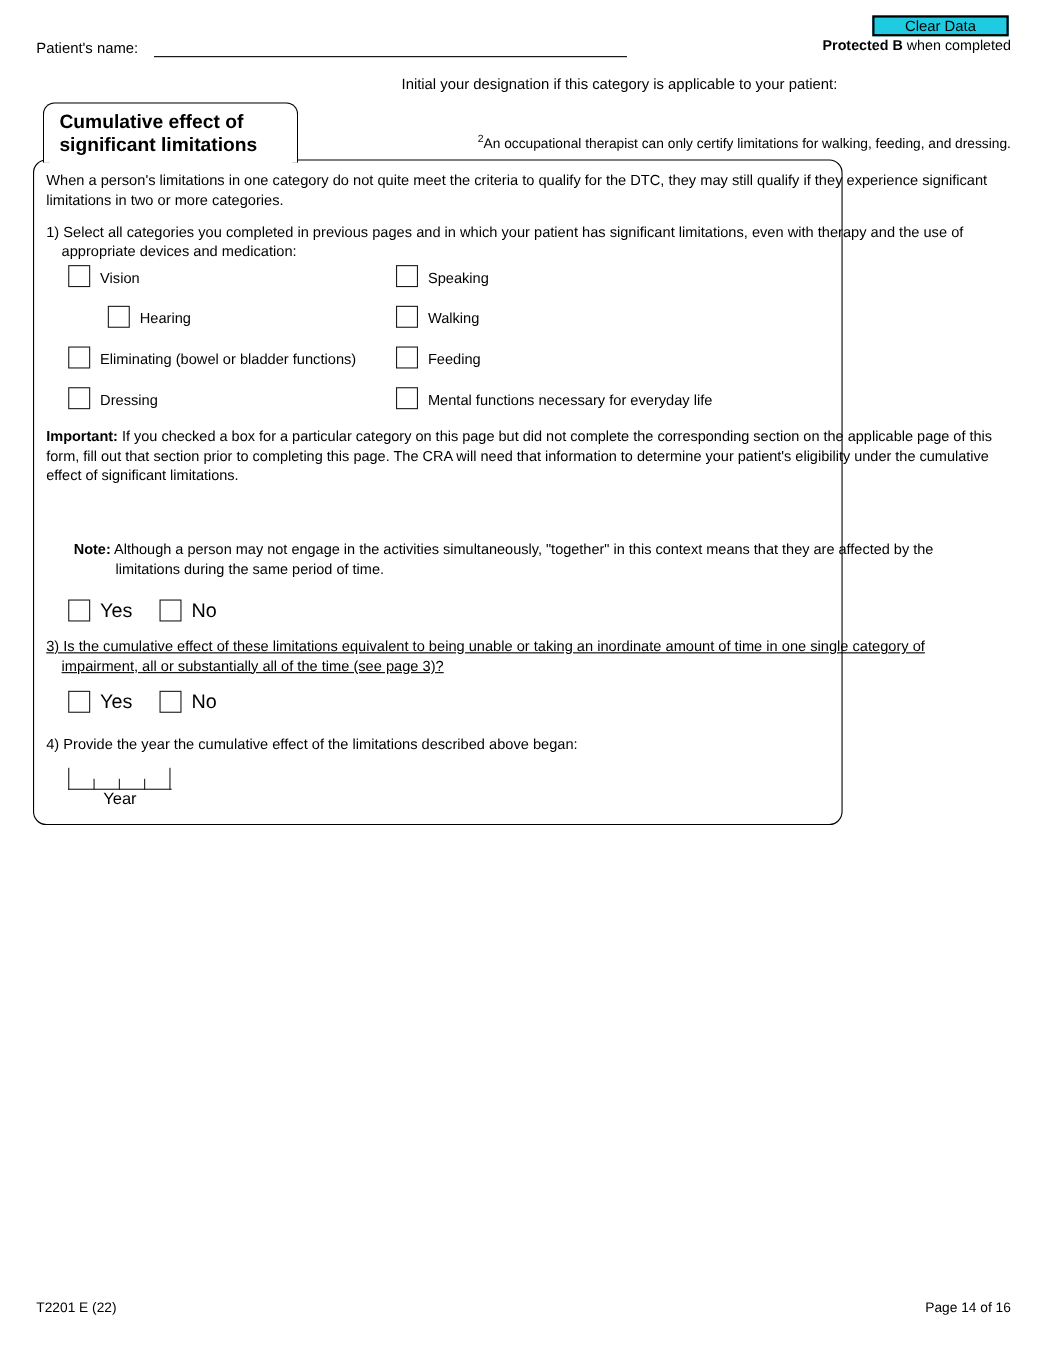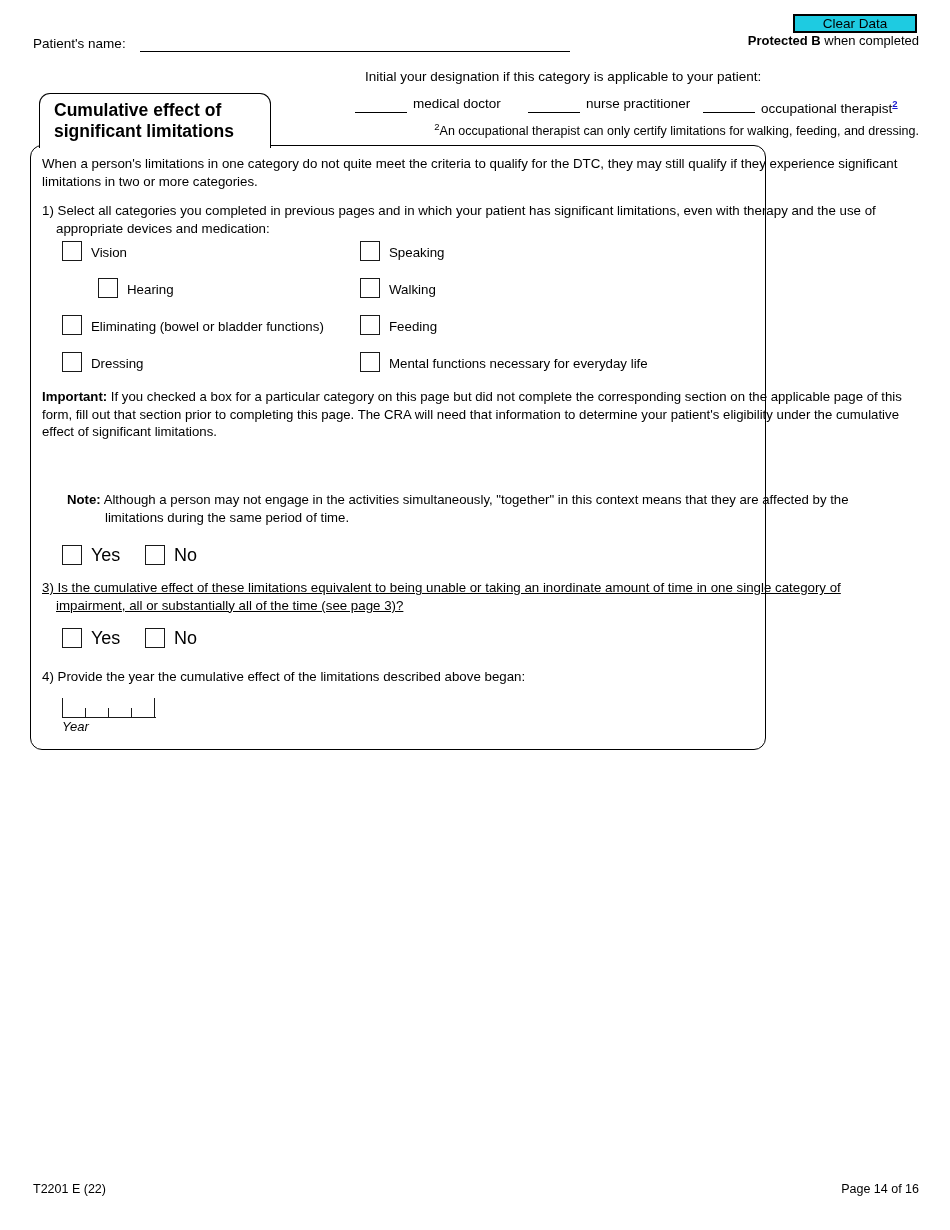--- a/index.html
+++ b/index.html
@@ -336,23 +336,23 @@
     bottom: 0;
     width: 0;
     height: 10px;
     border-left: 1.4px solid #1a1a1a;
   }
   .year-label {
     position: absolute;
     left: 0;
     top: 21px;
     width: 94px;
-    font-size: 13px;
+    text-align: center;
+    font-size: 15px;
     line-height: 16px;
-    font-style: italic;
   }
 
   
   .footer-left {
     position: absolute;
     left: 33px;
     top: 1182px;
     font-size: 12.5px;
     line-height: 15px;
   }
@@ -373,30 +373,20 @@
 
   <div class="protected-b">
     <b>Protected B</b><span> when completed</span>
   </div>
 
   <div class="patient-name-label">Patient's name:</div>
   <div class="patient-name-rule"></div>
 
   <div class="designation-intro">Initial your designation if this category is applicable to your patient:</div>
 
-  <div class="desig-row">
-    <div class="desig-line" style="left:0px; width:52px;"></div>
-    <div class="desig-item" style="left:58px;">medical doctor</div>
-
-    <div class="desig-line" style="left:173px; width:52px;"></div>
-    <div class="desig-item" style="left:231px;">nurse practitioner</div>
-
-    <div class="desig-line" style="left:348px; width:52px;"></div>
-    <div class="desig-item" style="left:406px;"><span>occupational therapist</span><span class="sup-link">2</span></div>
-  </div>
 
   <div class="footnote-2">
     <span class="fn-sup">2</span><span>An occupational therapist can only certify limitations for walking, feeding, and dressing.</span>
   </div>
 
   <div class="main-panel">
     <div class="panel-body">
 
       <div class="p-intro">When a person's limitations in one category do not quite meet the criteria to qualify for the DTC, they may still qualify if they experience significant limitations in two or more categories.</div>
 

